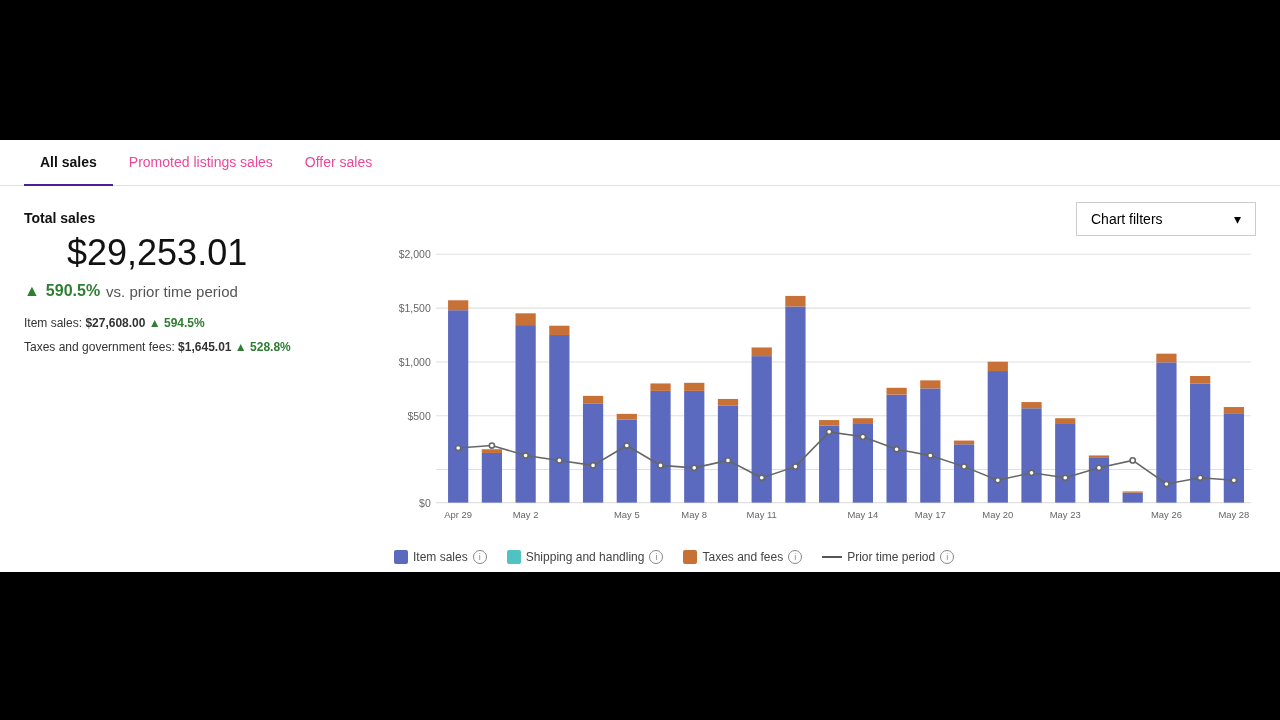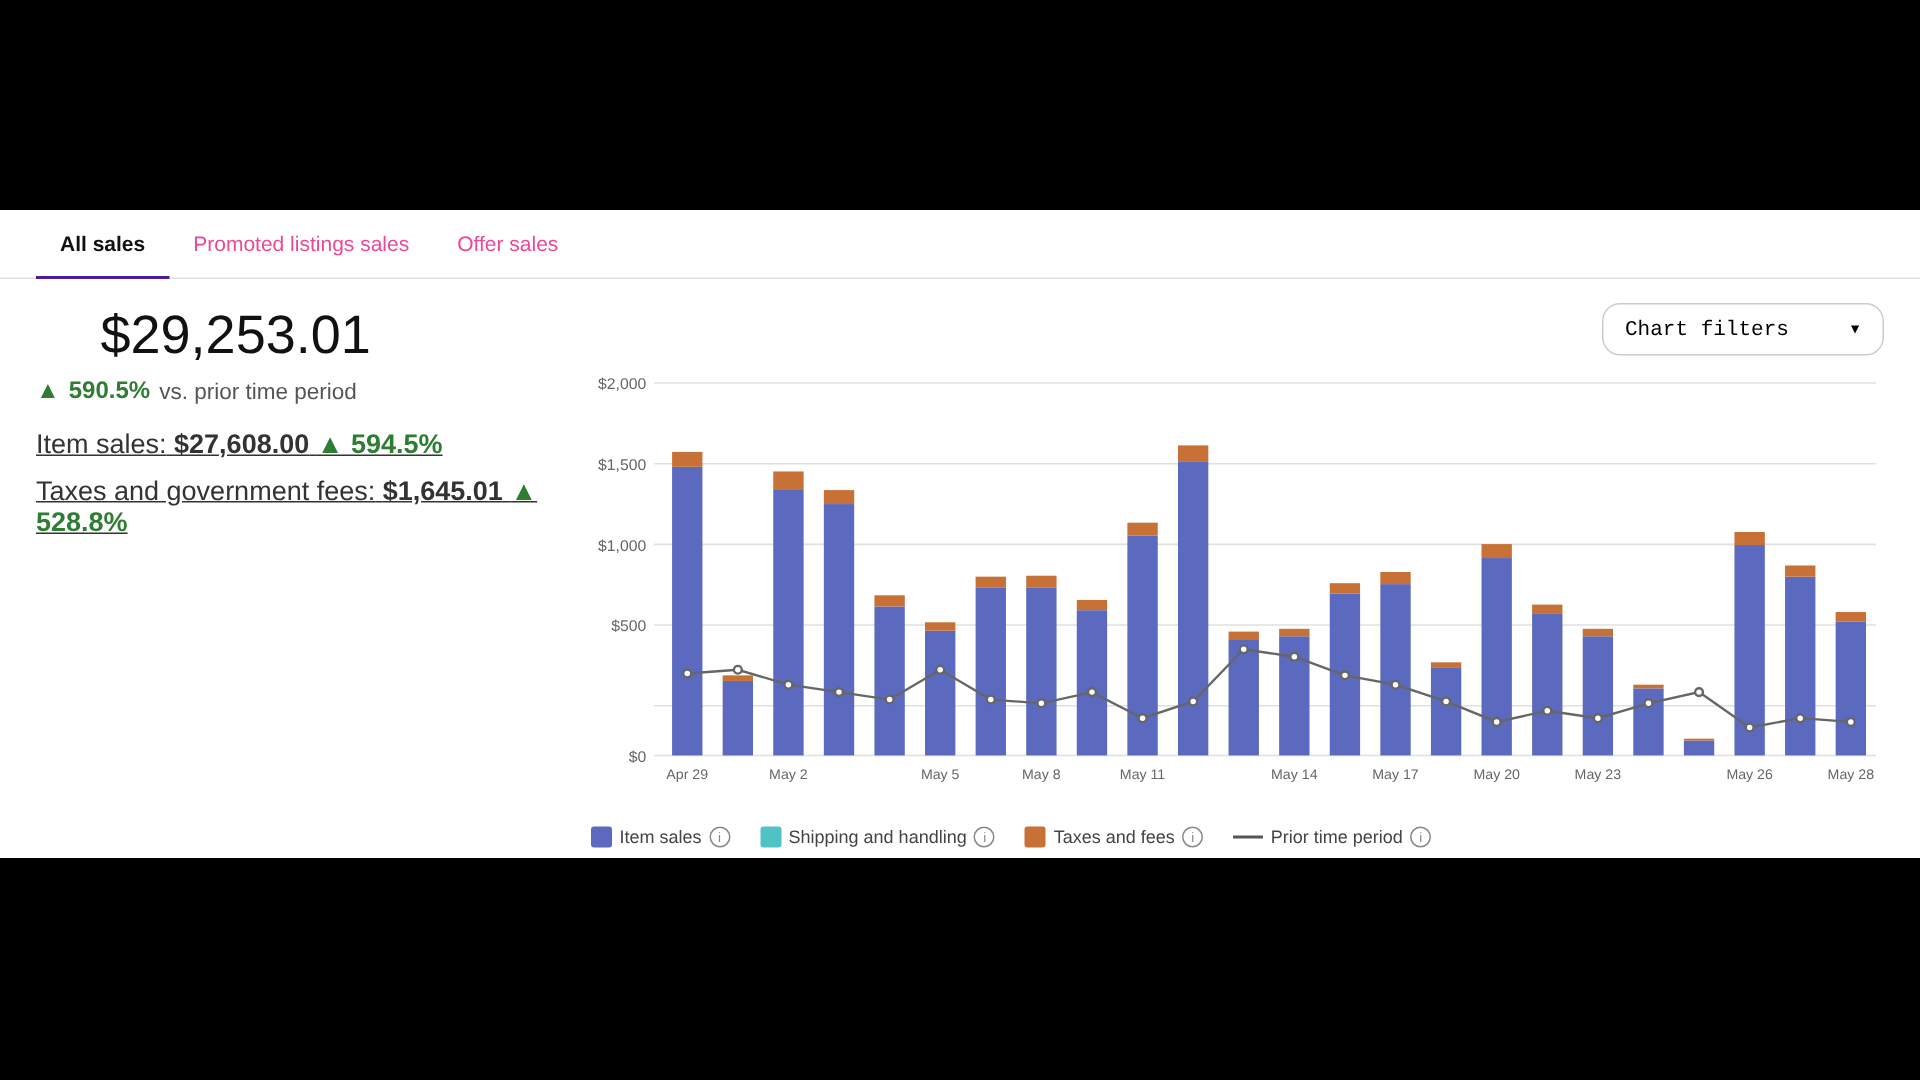--- a/index.html
+++ b/index.html
@@ -57,31 +57,30 @@
       flex: 1;
       position: relative;
     }
     .chart-filters-row {
       display: flex;
       justify-content: flex-end;
       margin-bottom: 8px;
     }
     .chart-filters-btn {
       border: 1px solid #ccc;
-      border-radius: 12px;
+      border-radius: 0;
       padding: 8px 14px;
       font-size: 14px;
       background: #fff;
       cursor: pointer;
       display: flex;
       align-items: center;
       gap: 40px;
       min-width: 180px;
       justify-content: space-between;
-      font-family: Liberation Mono, monospace;
     }
     .total-sales-label {
       font-size: 14px;
       font-weight: 700;
       color: #111;
       margin-bottom: 6px;
       margin-top: 8px;
     }
     .total-sales-value {
       font-size: 36px;
@@ -99,24 +98,23 @@
     .change-up {
       color: #2e7d32;
       font-size: 16px;
       font-weight: 600;
     }
     .change-label {
       color: #555;
       font-size: 15px;
     }
     .metric-row {
-      font-size: 18px;
+      font-size: 12px;
       color: #333;
       margin-bottom: 10px;
-      text-decoration: underline;
     }
     .metric-val {
       font-weight: 700;
     }
     .metric-change-up {
       color: #2e7d32;
       font-weight: 600;
     }
     .chart-container {
       position: relative;
@@ -174,20 +172,21 @@
 
   <div class="tabs-bar">
     <div class="tab active">All sales</div>
     <div class="tab">Promoted listings sales</div>
     <div class="tab">Offer sales</div>
   </div>
 
   <div class="content-area">
 
     <div class="left-panel">
+      <div class="total-sales-label">Total sales</div>
       <div class="total-sales-value">$29,253.01</div>
       <div class="change-row">
         <span class="change-up">▲</span>
         <span class="change-up">590.5%</span>
         <span class="change-label">vs. prior time period</span>
       </div>
       <div class="metric-row">
         <span>Item sales:</span>
         <span class="metric-val">$27,608.00</span>
         <span class="metric-change-up"> ▲ </span>

